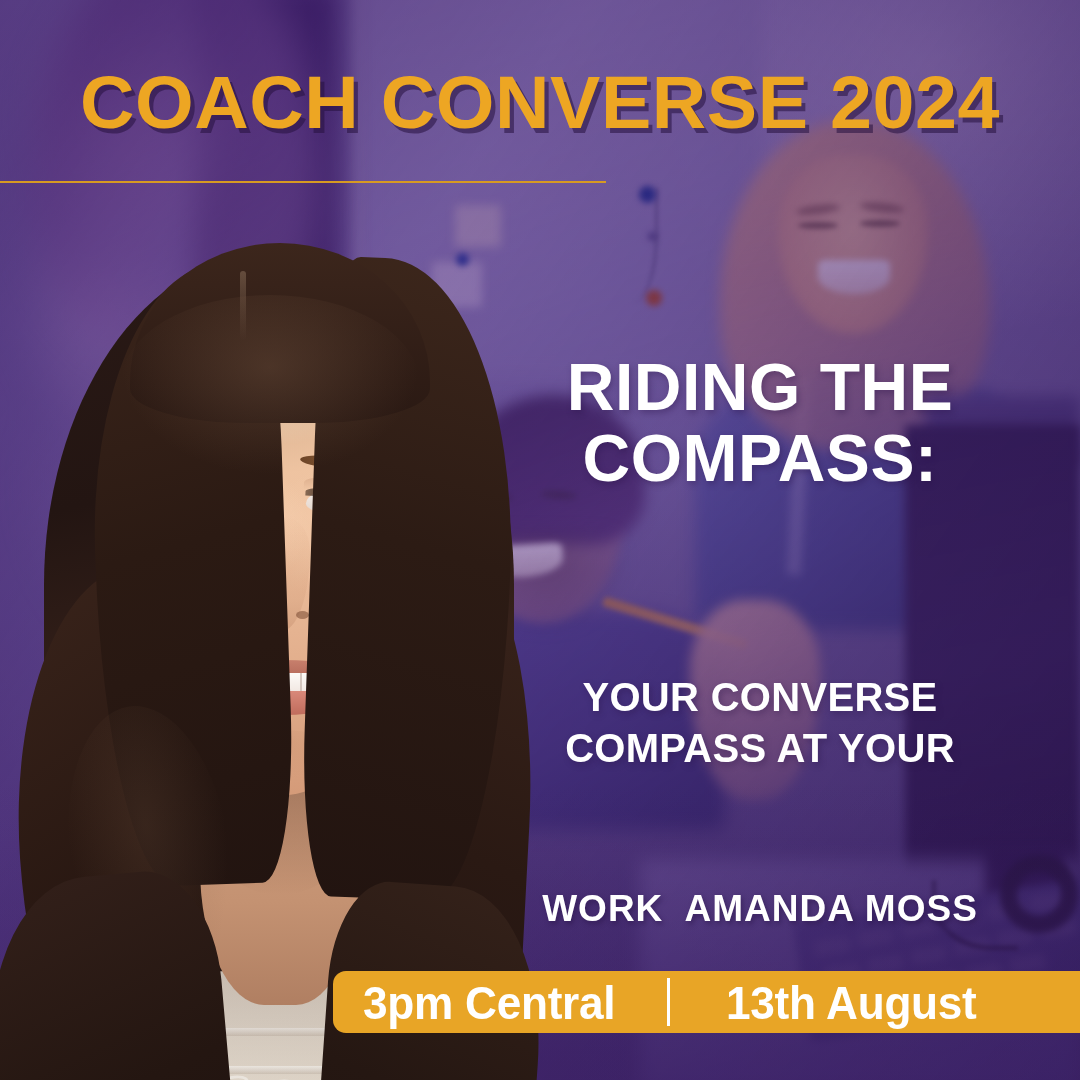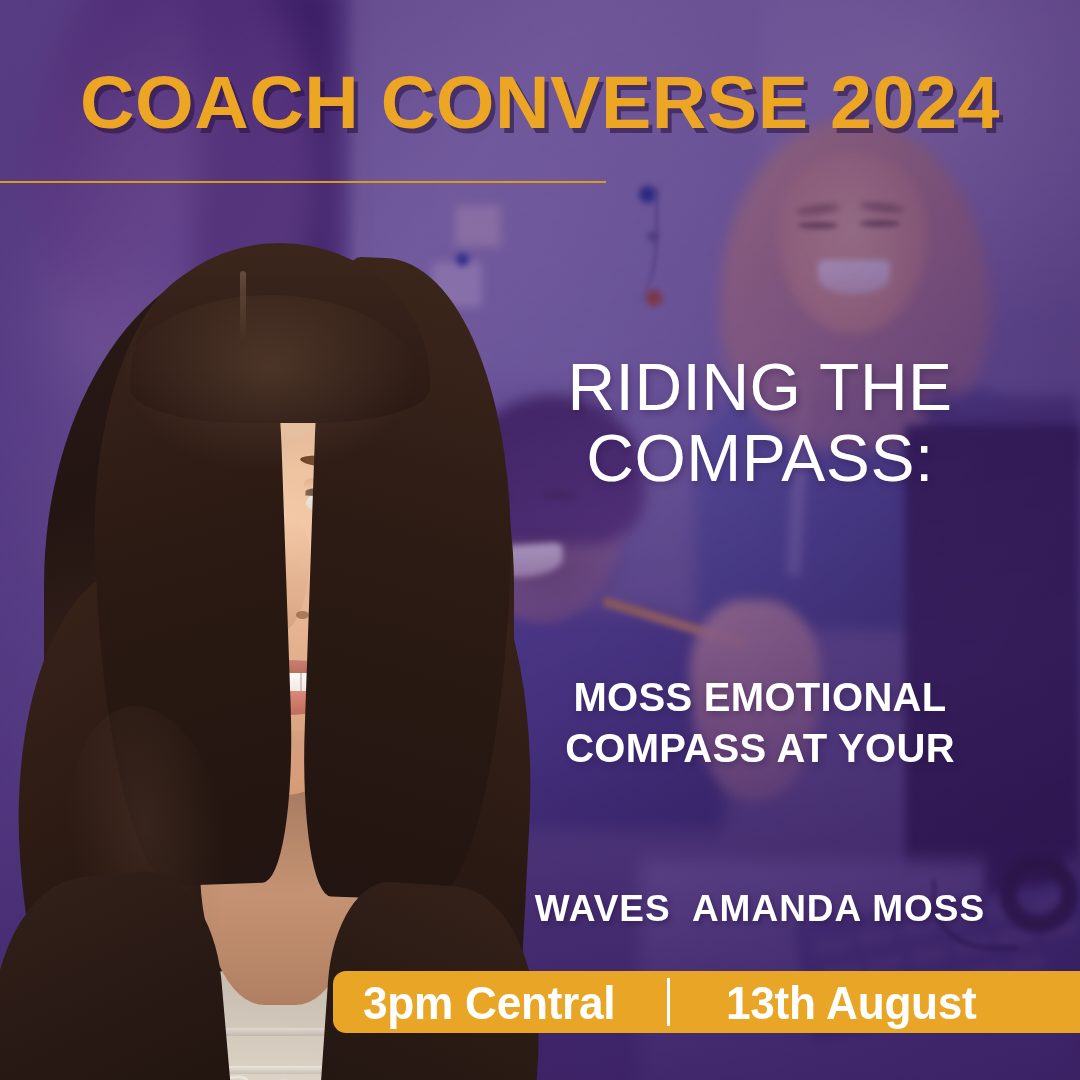--- a/index.html
+++ b/index.html
@@ -452,21 +452,21 @@
   }
   .rule{
     position:absolute; left:0; top:181px; width:606px; height:2px;
     background:#d79a22;
   }
 
   .headline{
     position:absolute; left:520px; width:480px; top:352px;
     text-align:center;
     color:#ffffff;
-    font-size:66px; line-height:1.07; font-weight:normal;
+    font-size:66px; line-height:1.07; font-weight:bold;
     letter-spacing:.5px;
     font-family:"Liberation Sans", sans-serif;
     text-shadow:2px 3px 6px rgba(40,18,70,.35);
   }
   .subhead{
     position:absolute; left:520px; width:480px; top:672px;
     text-align:center;
     color:#ffffff;
     font-size:40px; line-height:1.28; font-weight:bold;
     letter-spacing:.3px;
@@ -665,25 +665,25 @@
 
   <div class="title">COACH CONVERSE 2024</div>
   <div class="rule"></div>
 
   <div class="headline">
     <div>RIDING THE</div>
     <div>COMPASS:</div>
   </div>
 
   <div class="subhead">
-    <div>MOSS EMOTIONAL</div>
+    <div>YOUR CONVERSE</div>
     <div>COMPASS AT YOUR</div>
   </div>
 
-  <div class="presenter">WAVES  AMANDA MOSS</div>
+  <div class="presenter">WORK  AMANDA MOSS</div>
 
   <div class="banner">
     <span class="banner-time">3pm Central</span>
     <span class="banner-pipe"></span>
     <span class="banner-date">13th August</span>
   </div>
 
 </div>
 
 </body></html>

